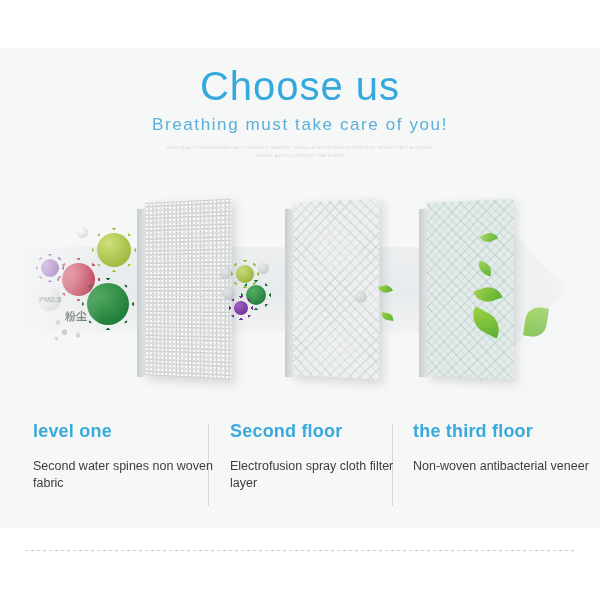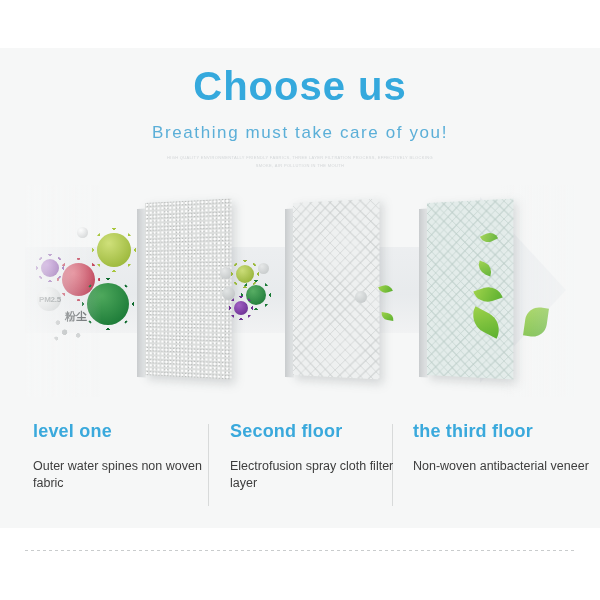--- a/index.html
+++ b/index.html
@@ -16,26 +16,26 @@
 
   
   .panel {
     position: absolute; left:0; top:48px; width:600px; height:480px;
     background:#f6f7f7;
   }
 
   
   .header { position:absolute; left:0; top:60px; width:600px; text-align:center; }
   .title {
-    font-size:40px; font-weight:bold; color:#35a9dd;
+    font-size:40px; font-weight:normal; color:#35a9dd;
     letter-spacing:1px; line-height:52px; margin:0;
   }
   .subtitle {
     font-size:17px; color:#5bafd8; letter-spacing:1.6px;
-    line-height:26px; margin:8px; font-weight:normal;
+    line-height:26px; margin:0; font-weight:normal;
   }
   .microcopy {
     margin-top:6px; font-size:4px; color:#d3d6d8; letter-spacing:.35px;
     line-height:8px;
   }
   .microcopy div { white-space:nowrap; }
 
   
   .stage {
     position:absolute; left:25px; top:185px; width:550px; height:212px;
@@ -235,21 +235,21 @@
 
     <div class="arrow-fade"></div>
   </div>
 
   <div class="vdiv" id="vdiv1"></div>
   <div class="vdiv" id="vdiv2"></div>
 
   <div class="cols">
     <div class="col" id="col1">
       <h3>level one</h3>
-      <p>Outer water spines non woven fabric</p>
+      <p>Second water spines non woven fabric</p>
     </div>
     <div class="col" id="col2">
       <h3>Second floor</h3>
       <p>Electrofusion spray cloth filter layer</p>
     </div>
     <div class="col" id="col3">
       <h3>the third floor</h3>
       <p>Non-woven antibacterial veneer</p>
     </div>
   </div>

